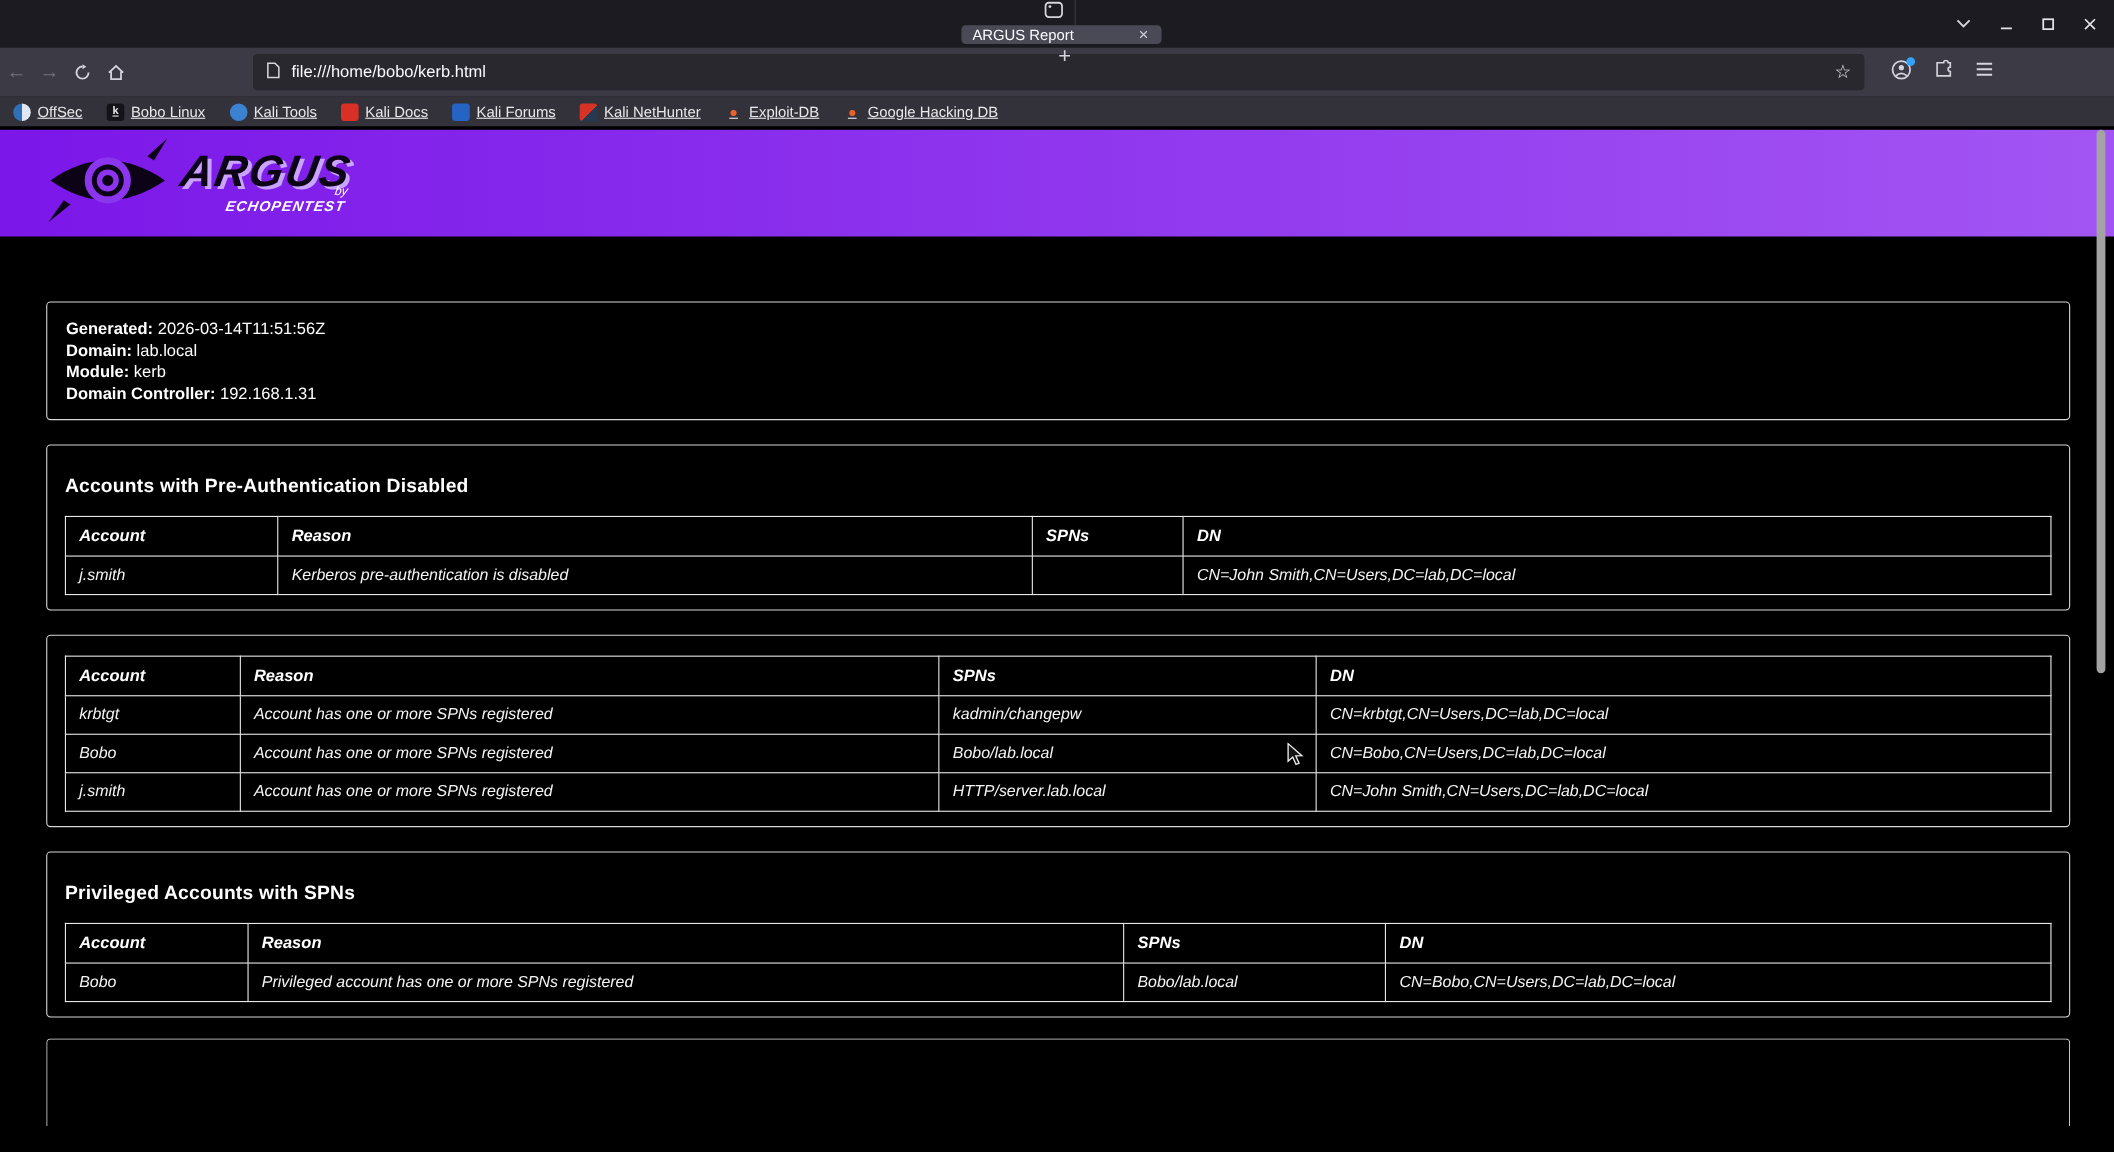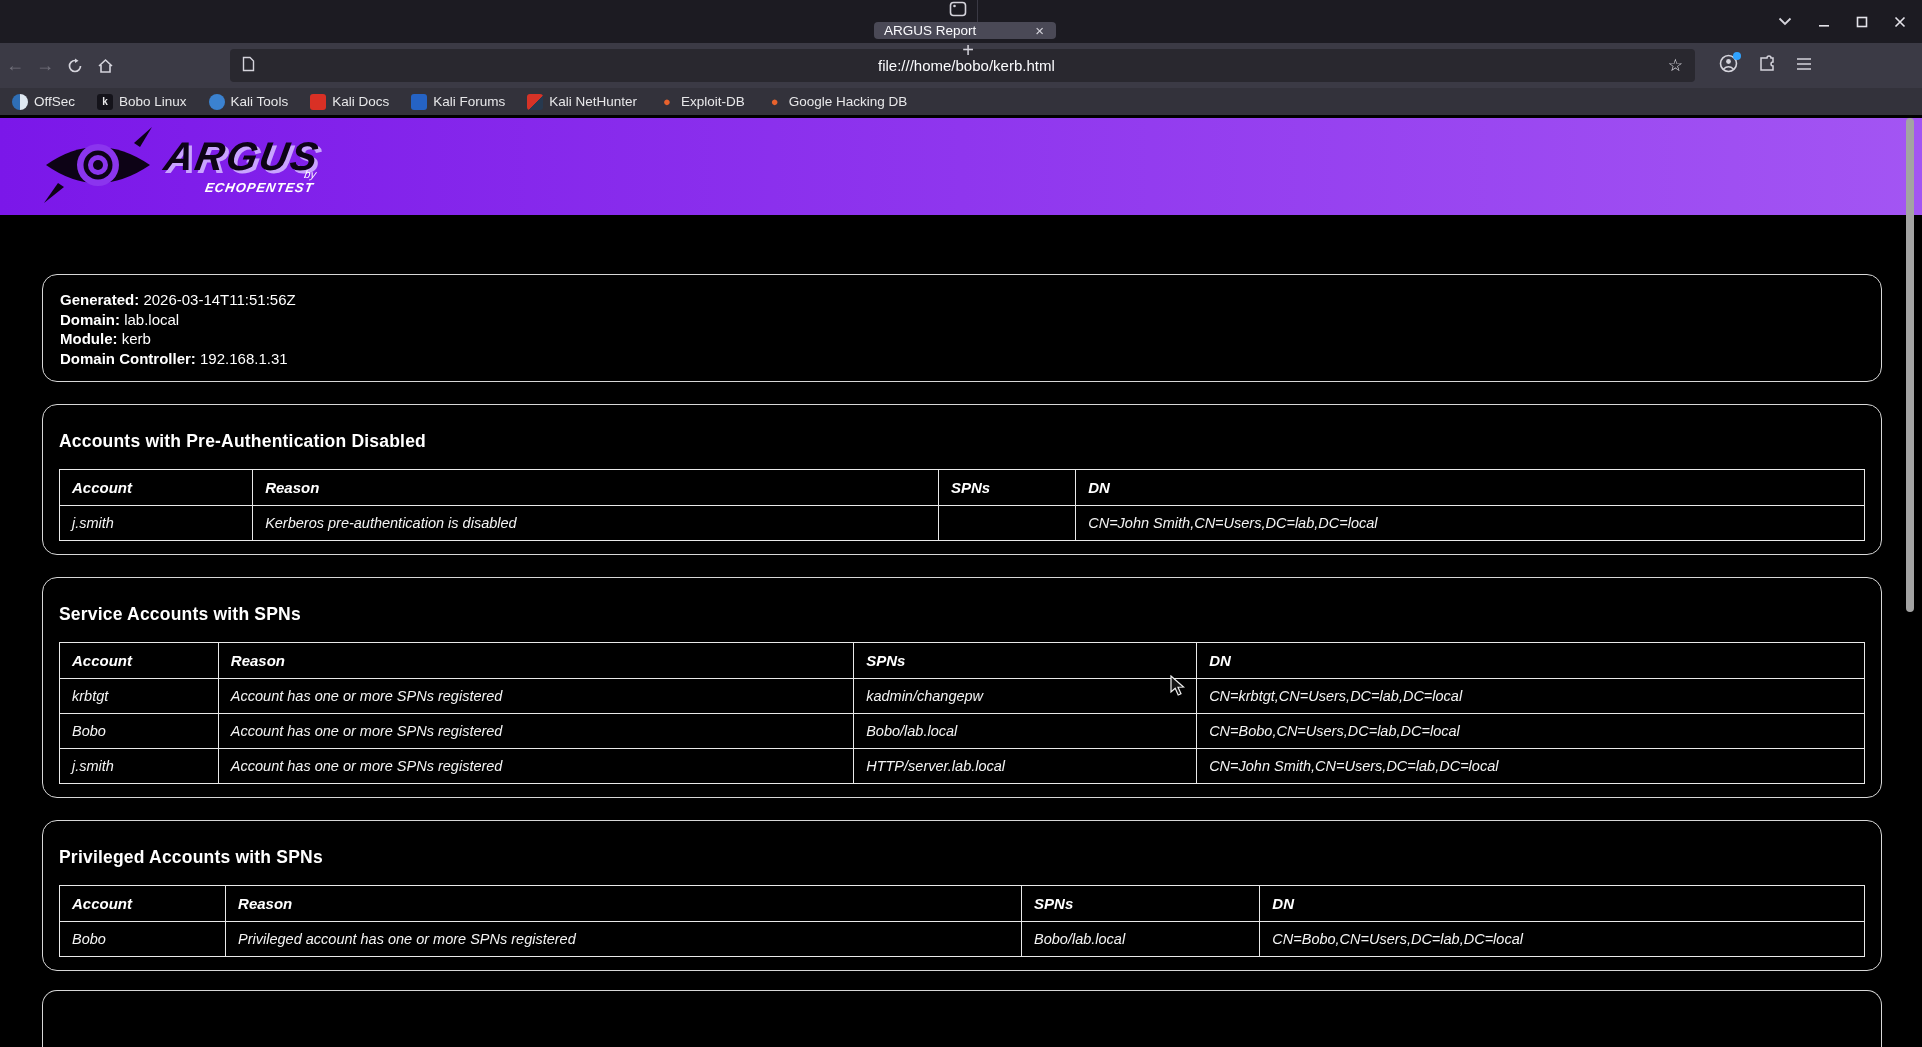--- a/index.html
+++ b/index.html
@@ -16,30 +16,30 @@
   .tab .tab-close { color:#d5d4dc; font-size:15px; padding:0 2px; }
   .newtab { color:#d5d4dc; font-size:20px; margin-left:14px; font-weight:300; }
   .strip-right { position:absolute; right:0; top:0; height:43px; display:flex; align-items:center; gap:26px; padding-right:16px; }
   .winglyph svg { display:block; }
 
   .toolbar { height:45px; background:#3b3a45; display:flex; align-items:center; }
   .navbtn { width:30px; display:flex; justify-content:center; align-items:center; font-size:18px; }
   .nav-disabled { color:#73727c; }
   .nav-live { color:#d5d4dc; }
   .urlbar { flex:1; height:33px; margin-left:110px; margin-right:14px; background:#29282f; border-radius:4px;
-            display:flex; align-items:center; padding:0 12px; color:#fbfbfe; font-size:15px; max-width:1465px;text-align:center; }
+            display:flex; align-items:center; padding:0 12px; color:#fbfbfe; font-size:15px; max-width:1465px; }
   .urlbar .url-text { flex:1; margin-left:10px; }
   .star { color:#e4e3ea; font-size:17px; }
   .toolbar-right { display:flex; align-items:center; gap:20px; padding:0 16px 0 10px; }
   .acct { position:relative; }
   .acct .dot { position:absolute; top:-2px; right:-3px; width:8px; height:8px; border-radius:50%; background:#31a3ff; }
 
   .bookmarksbar { height:27px; background:#33323b; display:flex; align-items:center; padding-left:12px;
                   font-size:13.5px; color:#e8e8ea; }
-  .bm { display:flex; align-items:center; gap:6px; margin-right:22px; }
+  .bm { display:flex; align-items:center; gap:6px; margin-right:22px;text-decoration:underline; }
   .bmico { width:16px; height:16px; border-radius:3px; display:inline-flex; align-items:center; justify-content:center;
            font-size:10px; color:#fff; flex:none; }
   .ico-offsec { border-radius:50%; background:linear-gradient(90deg,#2f6fb6 48%,#dfe8f2 48%); }
   .ico-kali { background:#14131a; color:#e8e8ea; font-weight:bold; }
   .ico-ktools { border-radius:50%; background:#3b82d0; }
   .ico-kdocs { background:#d93025; }
   .ico-kforums { background:#2563c4; }
   .ico-knh { background:linear-gradient(135deg,#d63327 55%,#27394f 55%); }
   .ico-edb { background:transparent; color:#e8622d; font-size:13px; }
 
@@ -47,21 +47,21 @@
   .viewport { position:relative; height:932px; background:#000; overflow:hidden; }
   .pageheader { margin-top:3px; height:97px; background:linear-gradient(90deg,#7b17e9 0%, #a355f3 100%);
                 display:flex; align-items:center; padding-left:42px; }
   .brand { display:flex; align-items:center; }
   .brand-text { margin-left:6px; transform:skewX(-10deg); }
   .brand-name { font-size:40px; font-weight:900; font-style:italic; color:#0d0316; letter-spacing:2px;
                 text-shadow:4px 3px 0 #c9a4ff; line-height:36px; }
   .brand-by { color:#fff; font-style:italic; font-size:11px; text-align:right; margin-top:-6px; }
   .brand-sub { color:#fff; font-style:italic; font-weight:bold; font-size:13px; letter-spacing:1px; text-align:right; }
 
-  .box { margin-left:42px; width:1840px; border:1px solid #d7d7d7; border-radius:15px; color:#fff; }
+  .box { margin-left:42px; width:1840px; border:1px solid #d7d7d7; border-radius:4px; color:#fff; }
   .metabox { margin-top:59px; padding:15px 17px 13px; font-size:15px; line-height:19.5px; }
   .metabox b { font-weight:bold; }
   .section { margin-top:22px; padding:18px 16px 13px; }
   .section h2 { font-size:17.5px; font-weight:bold; margin:8px 0 17px; letter-spacing:0.2px; }
   table { width:100%; border-collapse:collapse; table-layout:fixed;font-style:italic; }
   th, td { border:1px solid #e9e9e9; text-align:left; padding:9px 12px; overflow:hidden; white-space:nowrap; }
   th { font-size:15px; font-weight:bold; }
   td { font-size:14.5px; color:#f4f4f4; }
   .stub { margin-top:19px; height:80px; border-bottom:none; border-bottom-left-radius:0; border-bottom-right-radius:0; }
 
@@ -241,21 +241,20 @@
           <td>j.smith</td>
           <td>Kerberos pre-authentication is disabled</td>
           <td></td>
           <td>CN=John Smith,CN=Users,DC=lab,DC=local</td>
         </tr>
       </tbody>
     </table>
   </div>
 
   <div class="box section">
-    <h2>Service Accounts with SPNs</h2>
     <table>
       <colgroup>
           <col style="width:8.8%">
           <col style="width:35.2%">
           <col style="width:19%">
           <col style="width:37%">
         </colgroup>
       <thead>
         <tr>
           <th>Account</th>

